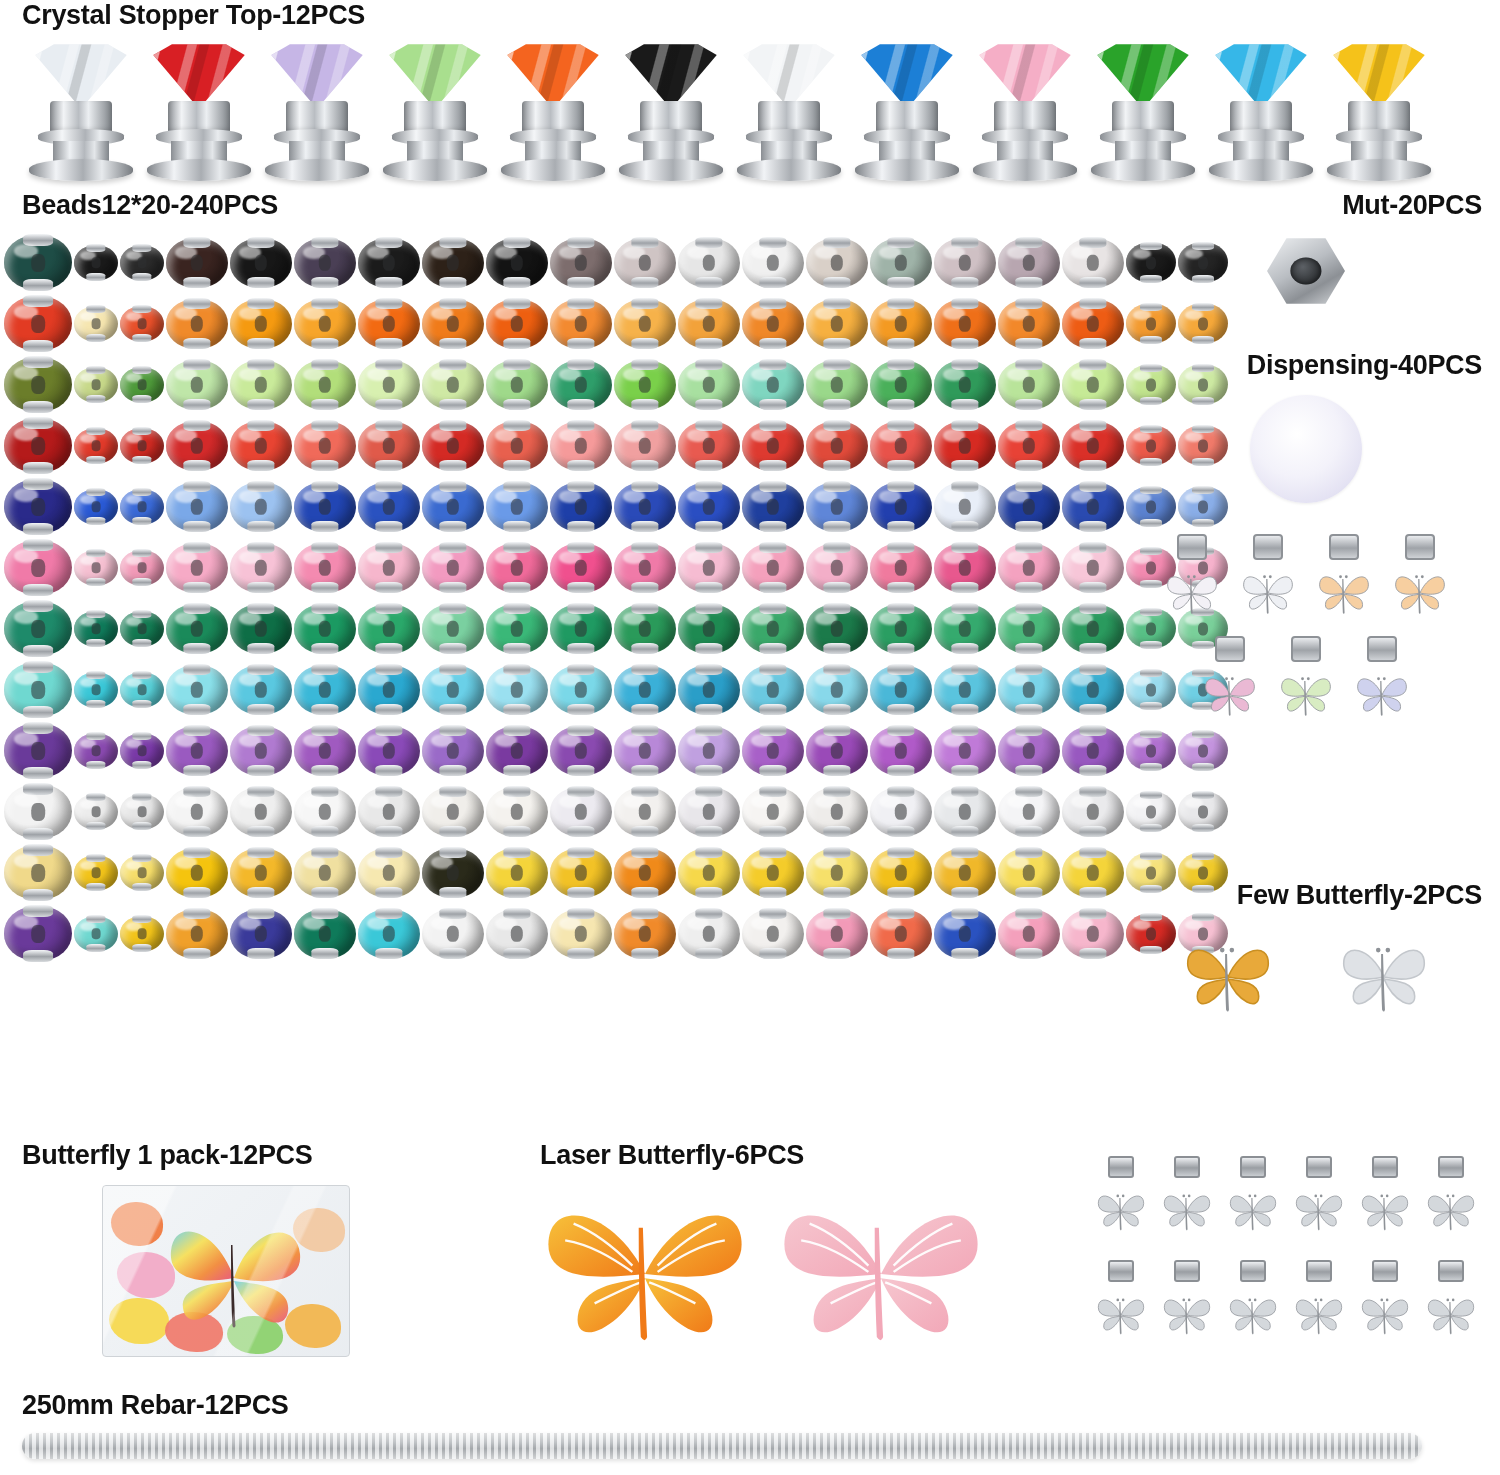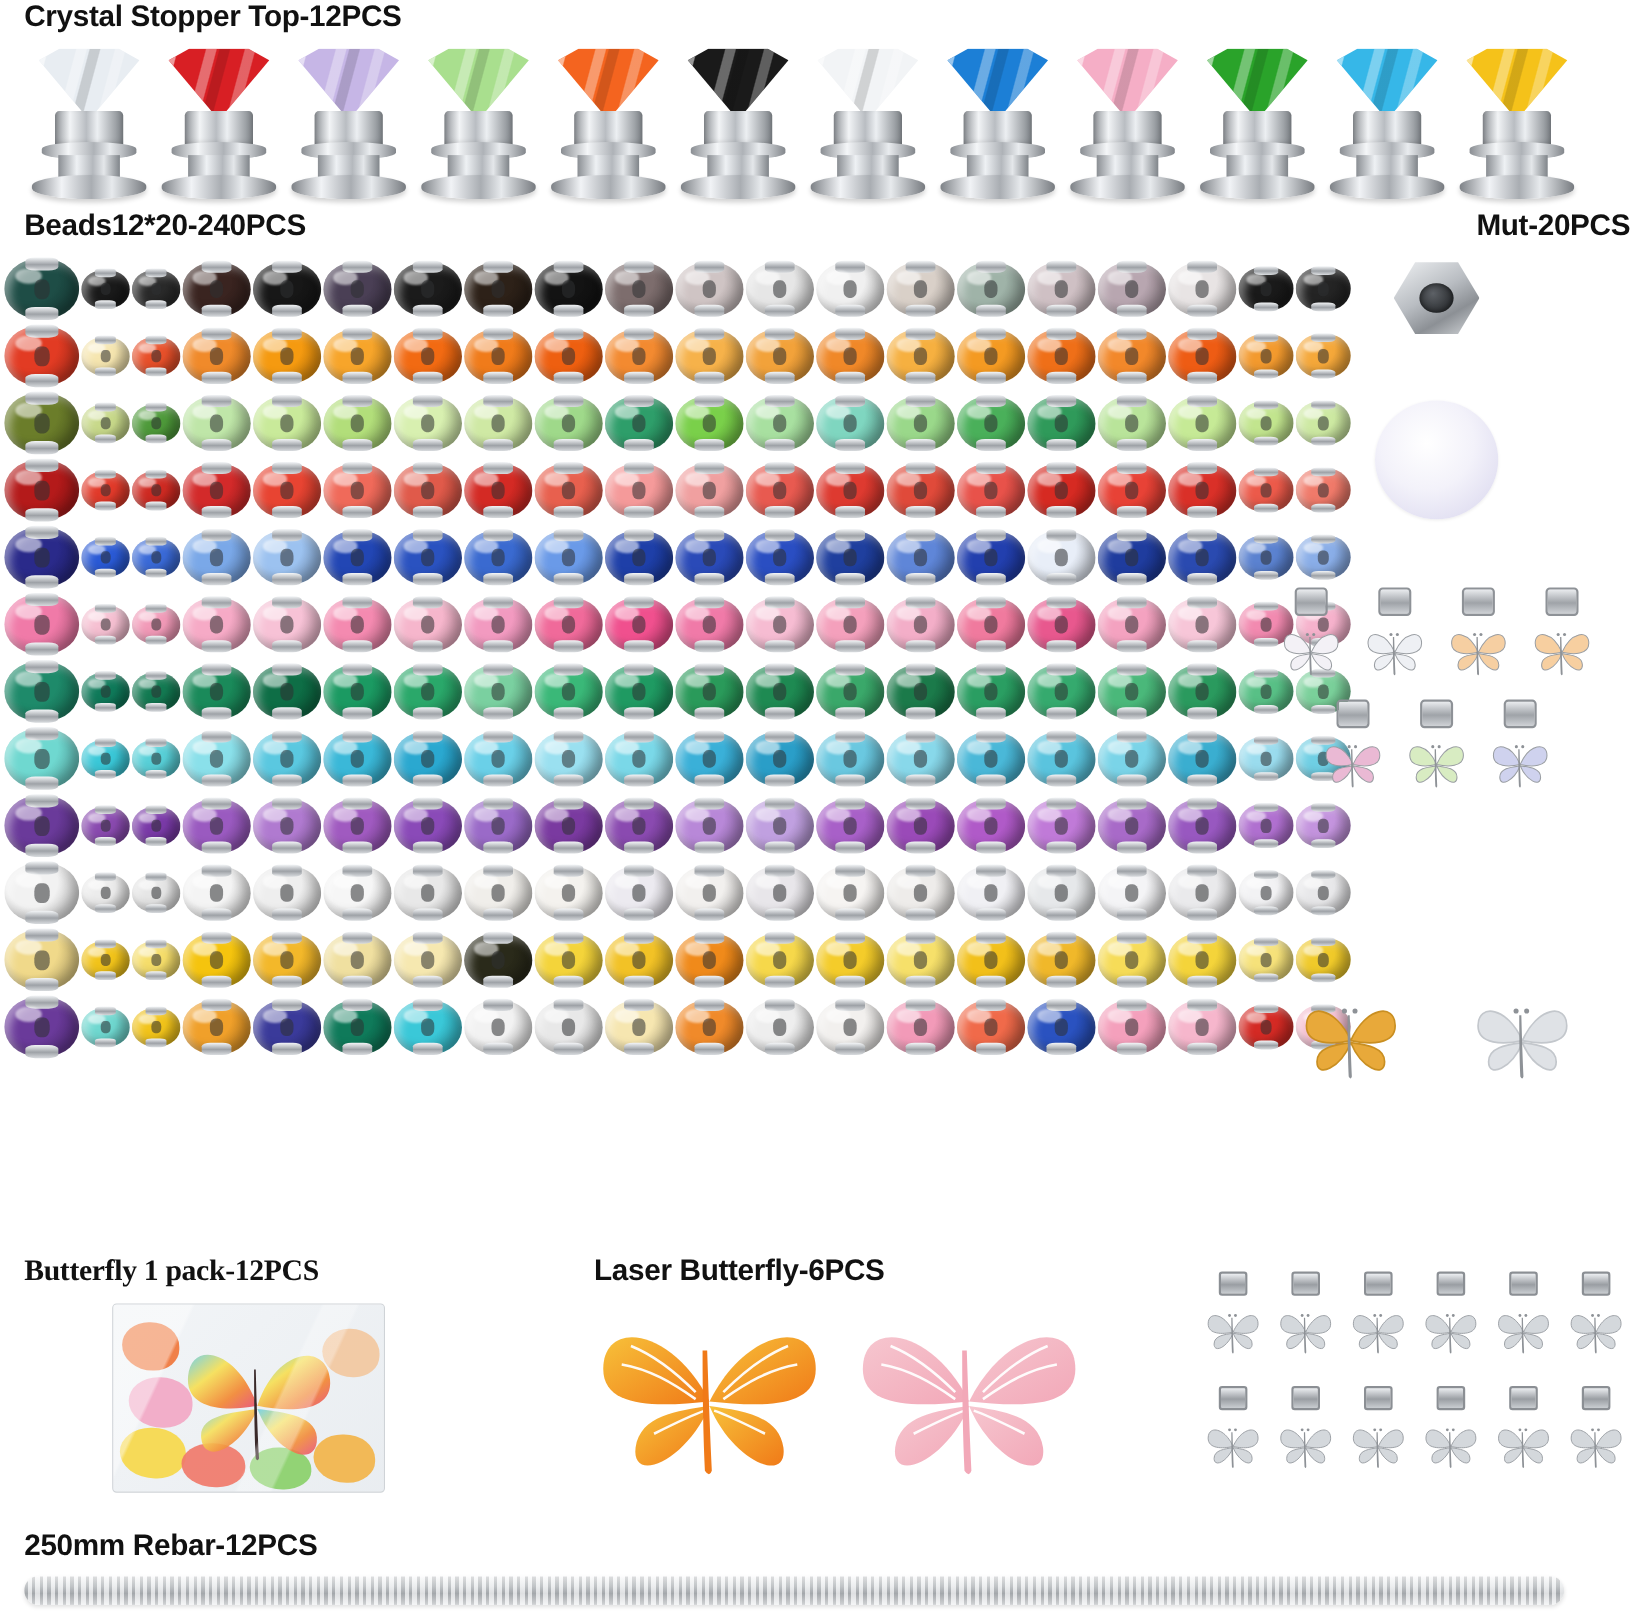--- a/index.html
+++ b/index.html
@@ -134,21 +134,21 @@
   }
   .bfly svg { width: 100%; height: 100%; display: block; }
 
   #sec-fewbfly { left: 1130px; top: 880px; width: 352px; }
   #sec-fewbfly .label { text-align: right; }
   .fewbfly-row { display: flex; gap: 26px; justify-content: center; margin-top: 18px; }
   .fewbfly { width: 130px; height: 96px; }
   .fewbfly svg { width: 100%; height: 100%; }
 
   
-  #sec-bpack { position: absolute; left: 22px; top: 1140px; width: 500px; font-family: Liberation Serif, serif; }
+  #sec-bpack { position: absolute; left: 22px; top: 1140px; width: 500px; }
   .pouch {
     position: relative; width: 248px; height: 172px; margin: 14px 0 0 80px;
     border: 1px solid #cfd3d7; border-radius: 4px;
     background: linear-gradient(135deg, rgba(240,243,246,.85), rgba(226,231,236,.75));
     overflow: hidden;
   }
   .pouch .blob { position: absolute; border-radius: 48% 52% 45% 55%; opacity: .92; }
   .pouch .bigwing { position: absolute; left: 56px; top: 14px; width: 150px; height: 150px; }
   .pouch .sheen {
     position: absolute; inset: 0;
@@ -1268,20 +1268,21 @@
 
 <div class="right-sec" id="sec-mut">
   <div class="label">Mut-20PCS</div>
   <div class="nut">
     <div class="hex"></div>
     <div class="bore"></div>
   </div>
 </div>
 
 <div class="right-sec" id="sec-dispensing">
+  <div class="label">Dispensing-40PCS</div>
   <div class="disc"></div>
 </div>
 
 <div class="right-sec" id="sec-pendant">
   <div class="charm-grid">
       <div class="charm">
         <div class="bail"></div>
         <div class="bfly">
           <svg viewBox="0 0 100 100" aria-hidden="true">
             <g fill="#f3f1f6" stroke="#9a9ea3" stroke-width="1.6">
@@ -1389,20 +1390,21 @@
             <path d="M49 26 Q50 64 51 84 Q50 88 48 84 Q47 64 47 26 Z" fill="#8e9297"></path>
             <circle cx="44" cy="22" r="2.4" fill="#8e9297"></circle>
             <circle cx="54" cy="22" r="2.4" fill="#8e9297"></circle>
           </svg>
         </div>
       </div>
     </div>
 </div>
 
 <div class="right-sec" id="sec-fewbfly">
+  <div class="label">Few Butterfly-2PCS</div>
   <div class="fewbfly-row">
       <div class="fewbfly"><svg viewBox="0 0 100 100" aria-hidden="true">
           <g fill="#e8a93a" stroke="#c98f22" stroke-width="1.6">
             <path d="M50 50 C36 18, 8 14, 8 36 C8 54, 32 54, 50 50 Z"></path>
             <path d="M50 50 C64 18, 92 14, 92 36 C92 54, 68 54, 50 50 Z"></path>
             <path d="M50 52 C40 76, 18 86, 18 70 C18 56, 36 54, 50 52 Z"></path>
             <path d="M50 52 C60 76, 82 86, 82 70 C82 56, 64 54, 50 52 Z"></path>
           </g>
           <path d="M49 26 Q50 64 51 84 Q50 88 48 84 Q47 64 47 26 Z" fill="#8e9297"></path>
           <circle cx="44" cy="22" r="2.4" fill="#8e9297"></circle>

